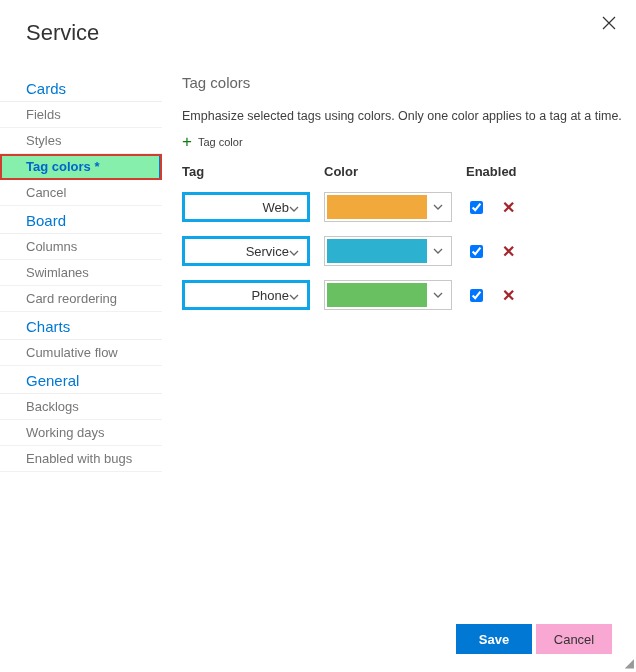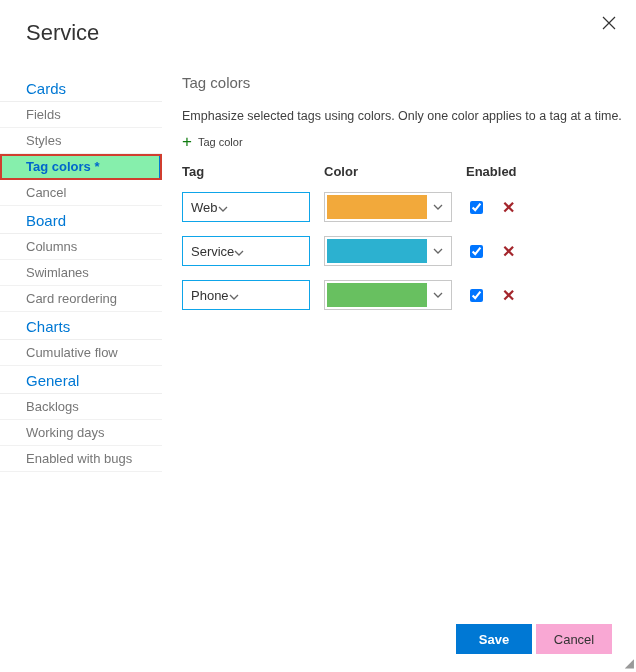--- a/index.html
+++ b/index.html
@@ -20,22 +20,22 @@
   .desc { font-size: 12.5px; color: #404040; margin-bottom: 10px; }
   .add-row { display: flex; align-items: center; gap: 6px; margin-bottom: 14px; cursor: pointer; }
   .plus { color: #107c10; font-size: 17px; font-weight: 400; line-height: 1; }
   .add-label { font-size: 11px; color: #404040; }
   .table-head { display: flex; font-size: 13px; font-weight: 600; color: #333; padding-bottom: 6px; }
   .col-tag   { width: 142px; }
   .col-color { width: 142px; }
   .col-en    { width: 62px; }
   .row { display: flex; align-items: center; min-height: 44px; }
   .tag-select {
-    width: 128px; height: 30px; border: 1px solid #0ea5e9; background: #fff;
-    display: flex; align-items: center; justify-content: flex-start;
+    width: 128px; height: 30px; border: 3px solid #0ea5e9; background: #fff;
+    display: flex; align-items: center; justify-content: flex-end;
     padding: 0 8px; font-size: 13px; margin-right: 14px; cursor: pointer;
   }
   .color-select {
     width: 128px; height: 30px; border: 1px solid #c8c8c8; background: #fff;
     display: flex; align-items: center; padding: 2px; margin-right: 14px; cursor: pointer;
   }
   .swatch { flex: 1; height: 24px; }
   .chev-box { width: 22px; display: flex; align-items: center; justify-content: center; }
   .chev { width: 10px; height: 6px; }
   .enabled-cell { width: 30px; display:flex; align-items:center; }

